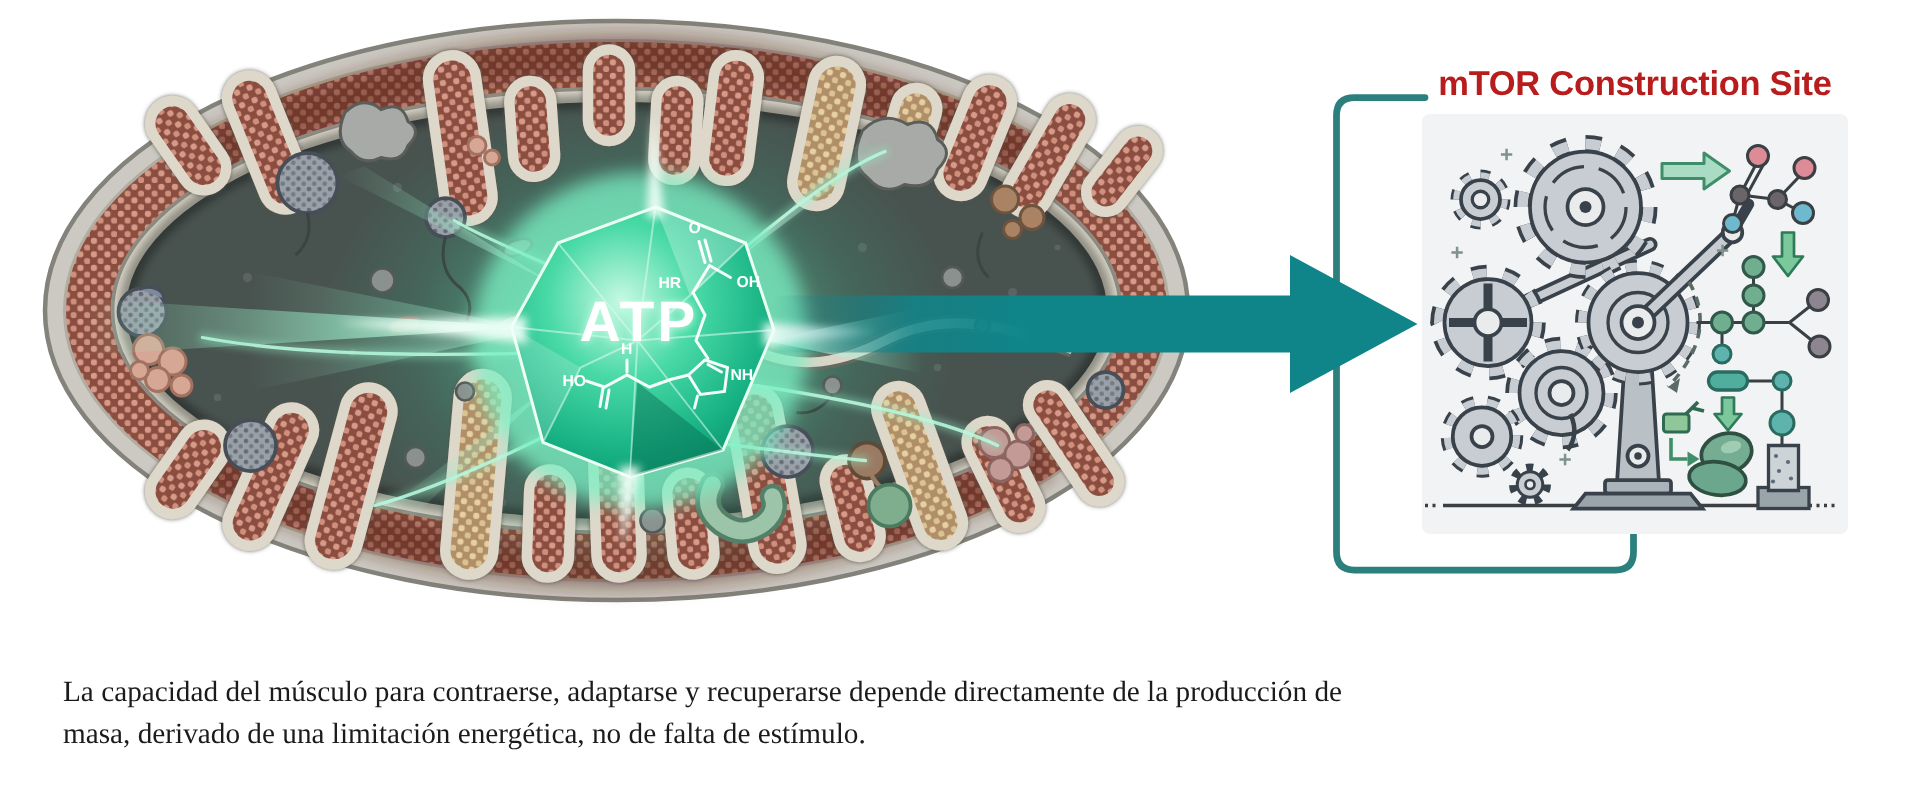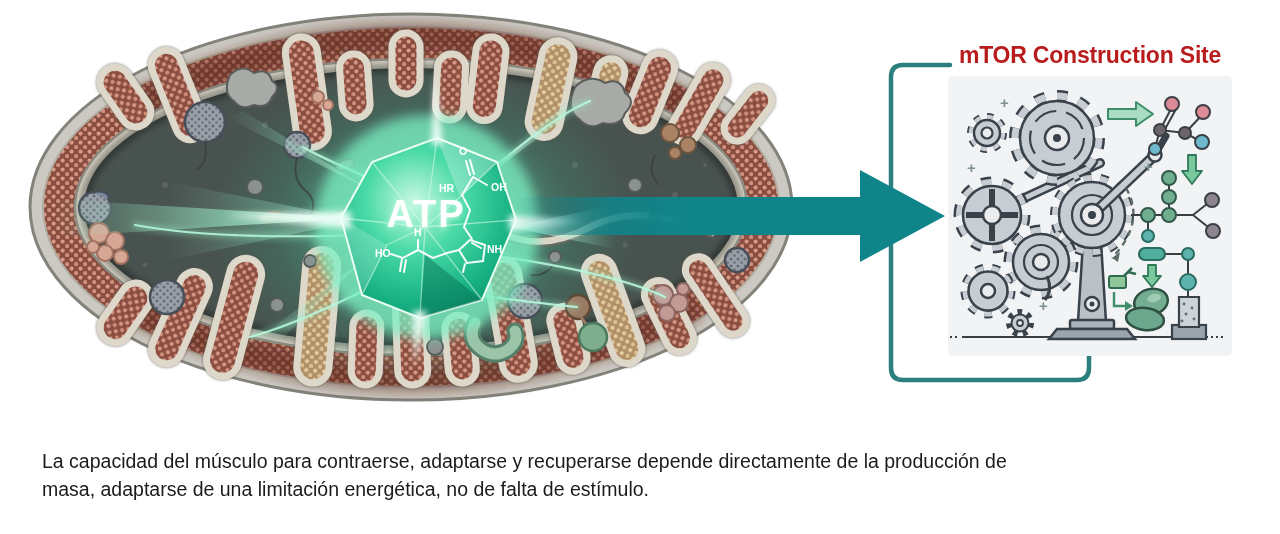--- a/index.html
+++ b/index.html
@@ -5,21 +5,21 @@
   html,body{margin:0;padding:0;background:#ffffff;}
   .scene{position:relative;width:1280px;height:534px;background:#ffffff;overflow:hidden;
          font-family:"Liberation Sans",sans-serif;}
   .abs{position:absolute;}
   #mito-wrap{left:15px;top:5px;width:790px;height:415px;z-index:1;}
   #bracket-wrap{left:0;top:0;width:1280px;height:534px;z-index:2;pointer-events:none;}
   #panel{left:948px;top:76px;width:284px;height:280px;background:#f1f3f4;border-radius:5px;z-index:3;}
   #arrow-wrap{left:500px;top:160px;width:460px;height:112px;z-index:4;}
   #panel-title{left:930px;top:42px;width:320px;text-align:center;font-size:23px;font-weight:700;
                color:#b91c1c;letter-spacing:-0.2px;z-index:5;}
-  #caption{left:42px;top:448px;width:1216px;font-size:19.5px;line-height:27.5px;color:#1b1b1b;z-index:5;}
+  #caption{left:42px;top:448px;width:1216px;font-size:19.5px;line-height:27.5px;color:#1b1b1b;z-index:5;font-family:Liberation Serif, serif;}
   .crista rect{fill:url(#patRim);stroke:#ddd8ca;stroke-width:7;}
   .crista rect.tan{fill:url(#patTan);}
   .gearDark{fill:none;stroke:#39424a;stroke-linecap:butt;}
   .gearLight{fill:none;stroke:#c7cdd2;stroke-linecap:butt;}
   .bond{stroke:#3a3f44;stroke-width:2;fill:none;}
   .chemLine{stroke:#ffffff;stroke-width:2;fill:none;stroke-linecap:round;opacity:.95;}
   .chemTxt{fill:#ffffff;font-family:"Liberation Sans",sans-serif;font-weight:700;font-size:10.5px;}
   .plus{fill:#7e938e;font-size:15px;font-weight:700;font-family:"Liberation Sans",sans-serif;}
 </style>
 </head>
@@ -494,16 +494,16 @@
         <stop offset="100%" stop-color="#0f858a"></stop>
       </linearGradient>
     </defs>
     <polygon points="15,37 360,37 360,10 445,56 360,102 360,75 15,75" fill="url(#arrGrad)"></polygon>
   </svg>
 
   <div id="panel-title" class="abs">mTOR Construction Site</div>
 
   <div id="caption" class="abs">
     <div>La capacidad del músculo para contraerse, adaptarse y recuperarse depende directamente de la producción de</div>
-    <div>masa, adaptarse de una limitación energética, no de falta de estímulo.</div>
+    <div>masa, derivado de una limitación energética, no de falta de estímulo.</div>
   </div>
 
 </div>
 
 </body></html>

